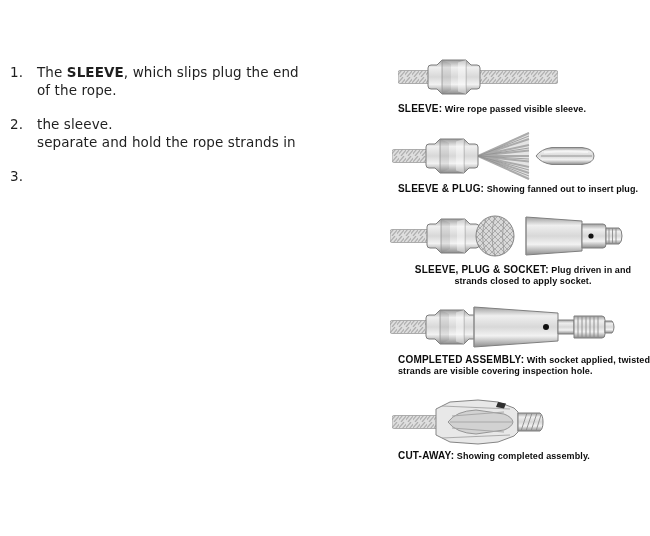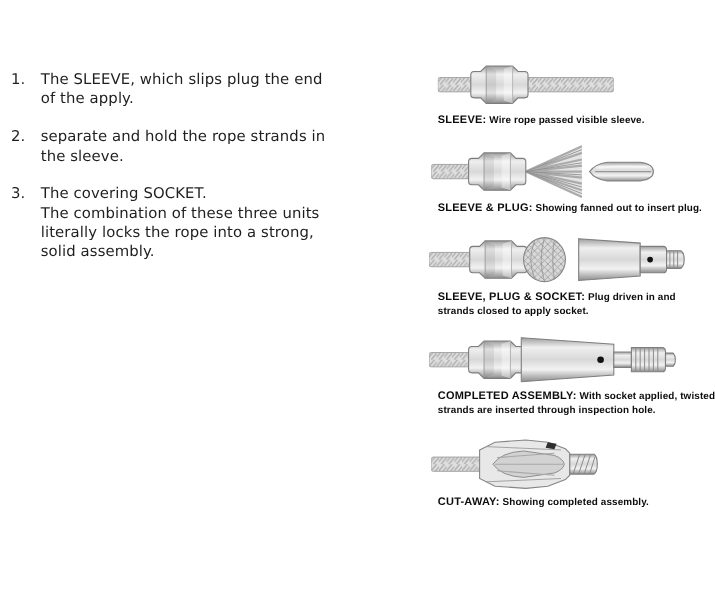--- a/index.html
+++ b/index.html
@@ -7,58 +7,52 @@
     position:relative; width:650px; height:536px; background:#ffffff;
     overflow:hidden; font-family:"DejaVu Sans",sans-serif;
   }
   .instruction-list { position:absolute; left:10px; top:64px; width:350px; }
   .list-item {
     display:flex; margin-bottom:17px; color:#1f1f1f;
     font-size:13.5px; line-height:17.5px; letter-spacing:0.1px;
   }
   .num { flex:0 0 27px; width:27px; }
   .item-text .line { white-space:nowrap; }
-  .item-text b { font-weight:normal; }
+  .item-text b { font-weight:bold; }
   .figures-column { position:absolute; inset:0; }
   .figure-art { position:absolute; }
   .figure-art svg { display:block; }
   .fig-caption {
     position:absolute; font-family:"Liberation Sans",sans-serif;
     font-weight:bold; color:#0c0c0c; font-size:9px; line-height:10.5px;
     letter-spacing:0.1px;
   }
   .fig-label { font-size:10px; letter-spacing:0.2px; }
 </style>
 </head>
 <body>
 
 <div class="page">
   <div class="instruction-list">
       <div class="list-item">
         <span class="num">1.</span>
         <div class="item-text">
           <div class="line"><span>The </span><b>SLEEVE</b><span>, which slips plug the end</span></div>
-          <div class="line"><span>of the apply.</span></div>
+          <div class="line"><span>of the rope.</span></div>
         </div>
       </div>
       <div class="list-item">
         <span class="num">2.</span>
         <div class="item-text">
+          <div class="line"><span>the sleeve.</span></div>
           <div class="line"><span>separate and hold the rope strands in</span></div>
-          <div class="line"><span>the sleeve.</span></div>
         </div>
       </div>
       <div class="list-item">
         <span class="num">3.</span>
-        <div class="item-text">
-          <div class="line"><span>The covering </span><b>SOCKET</b><span>.</span></div>
-          <div class="line"><span>The combination of these three units</span></div>
-          <div class="line"><span>literally locks the rope into a strong,</span></div>
-          <div class="line"><span>solid assembly.</span></div>
-        </div>
       </div>
     </div>
   <div class="figures-column">
       <div>
         <div class="figure-art" style="left: 398px; top: 51px;">
           <svg width="160" height="52" viewBox="0 0 160 52" xmlns="http://www.w3.org/2000/svg">
             <defs>
               <linearGradient id="metalf1" x1="0" y1="0" x2="0" y2="1">
                 <stop offset="0" stop-color="#9e9e9e"></stop>
                 <stop offset="0.22" stop-color="#efefef"></stop>
@@ -153,21 +147,21 @@
             <ellipse cx="105" cy="26" rx="19" ry="20" fill="url(#meshf3)" stroke="#848484" stroke-width="1"></ellipse>
             <path d="M96,9 Q89,26 96,43 M105,6 Q99,26 105,46 M114,8 Q111,26 114,44" stroke="#969696" stroke-width="0.8" fill="none"></path>
             <path d="M136,7 L192,11 L192,41 L136,45 Z" fill="url(#metalf3)" stroke="#7f7f7f" stroke-width="1"></path>
             <line x1="136" y1="7" x2="136" y2="45" stroke="#8f8f8f"></line>
             <path d="M192,14 L213,14 Q216,14 216,18 L216,34 Q216,38 213,38 L192,38 Z" fill="url(#metalf3)" stroke="#7f7f7f" stroke-width="1"></path>
             <circle cx="201" cy="26" r="2.6" fill="#111111"></circle>
             <path d="M216,18 L229,18 Q232,20 232,26 Q232,32 229,34 L216,34 Z" fill="url(#metalf3)" stroke="#7f7f7f" stroke-width="1"></path>
             <path d="M219,18 L219,34 M222.5,18 L222.5,34 M226,18 L226,34" stroke="#8a8a8a" stroke-width="0.9"></path>
           </svg>
         </div>
-        <div class="fig-caption" style="left: 398px; top: 265px; width: 250px;"><span class="fig-label">SLEEVE, PLUG &amp; SOCKET:</span><span> </span><span class="fig-text">Plug driven in and strands closed to apply socket.</span></div>
+        <div class="fig-caption" style="left: 398px; top: 265px; width: 250px; text-align: center;"><span class="fig-label">SLEEVE, PLUG &amp; SOCKET:</span><span> </span><span class="fig-text">Plug driven in and strands closed to apply socket.</span></div>
       </div>
       <div>
         <div class="figure-art" style="left: 390px; top: 301px;">
           <svg width="240" height="52" viewBox="0 0 240 52" xmlns="http://www.w3.org/2000/svg">
             <defs>
               <linearGradient id="metalf4" x1="0" y1="0" x2="0" y2="1">
                 <stop offset="0" stop-color="#9e9e9e"></stop>
                 <stop offset="0.22" stop-color="#efefef"></stop>
                 <stop offset="0.5" stop-color="#d8d8d8"></stop>
                 <stop offset="0.72" stop-color="#f2f2f2"></stop>
@@ -191,21 +185,21 @@
             </g>
             <path d="M84,6 L168,12 L168,40 L84,46 Z" fill="url(#metalf4)" stroke="#7f7f7f" stroke-width="1"></path>
             <line x1="84" y1="6" x2="84" y2="46" stroke="#8f8f8f"></line>
             <circle cx="156" cy="26" r="3" fill="#111111"></circle>
             <path d="M168,19 L184,19 L184,33 L168,33 Z" fill="url(#metalf4)" stroke="#7f7f7f" stroke-width="1"></path>
             <path d="M184,15 L212,15 Q215,15 215,19 L215,33 Q215,37 212,37 L184,37 Z" fill="url(#metalf4)" stroke="#7f7f7f" stroke-width="1"></path>
             <path d="M188,15 L188,37 M192,15 L192,37 M196,15 L196,37 M200,15 L200,37 M204,15 L204,37 M208,15 L208,37" stroke="#8a8a8a" stroke-width="0.9"></path>
             <path d="M215,20 L222,20 Q224,22 224,26 Q224,30 222,32 L215,32 Z" fill="url(#metalf4)" stroke="#7f7f7f" stroke-width="1"></path>
           </svg>
         </div>
-        <div class="fig-caption" style="left: 398px; top: 355px; width: 254px;"><span class="fig-label">COMPLETED ASSEMBLY:</span><span> </span><span class="fig-text">With socket applied, twisted strands are inserted through inspection hole.</span></div>
+        <div class="fig-caption" style="left: 398px; top: 355px; width: 254px;"><span class="fig-label">COMPLETED ASSEMBLY:</span><span> </span><span class="fig-text">With socket applied, twisted strands are visible covering inspection hole.</span></div>
       </div>
       <div>
         <div class="figure-art" style="left: 392px; top: 396px;">
           <svg width="165" height="52" viewBox="0 0 165 52" xmlns="http://www.w3.org/2000/svg">
             <defs>
               <linearGradient id="metalf5" x1="0" y1="0" x2="0" y2="1">
                 <stop offset="0" stop-color="#9e9e9e"></stop>
                 <stop offset="0.22" stop-color="#efefef"></stop>
                 <stop offset="0.5" stop-color="#d8d8d8"></stop>
                 <stop offset="0.72" stop-color="#f2f2f2"></stop>

